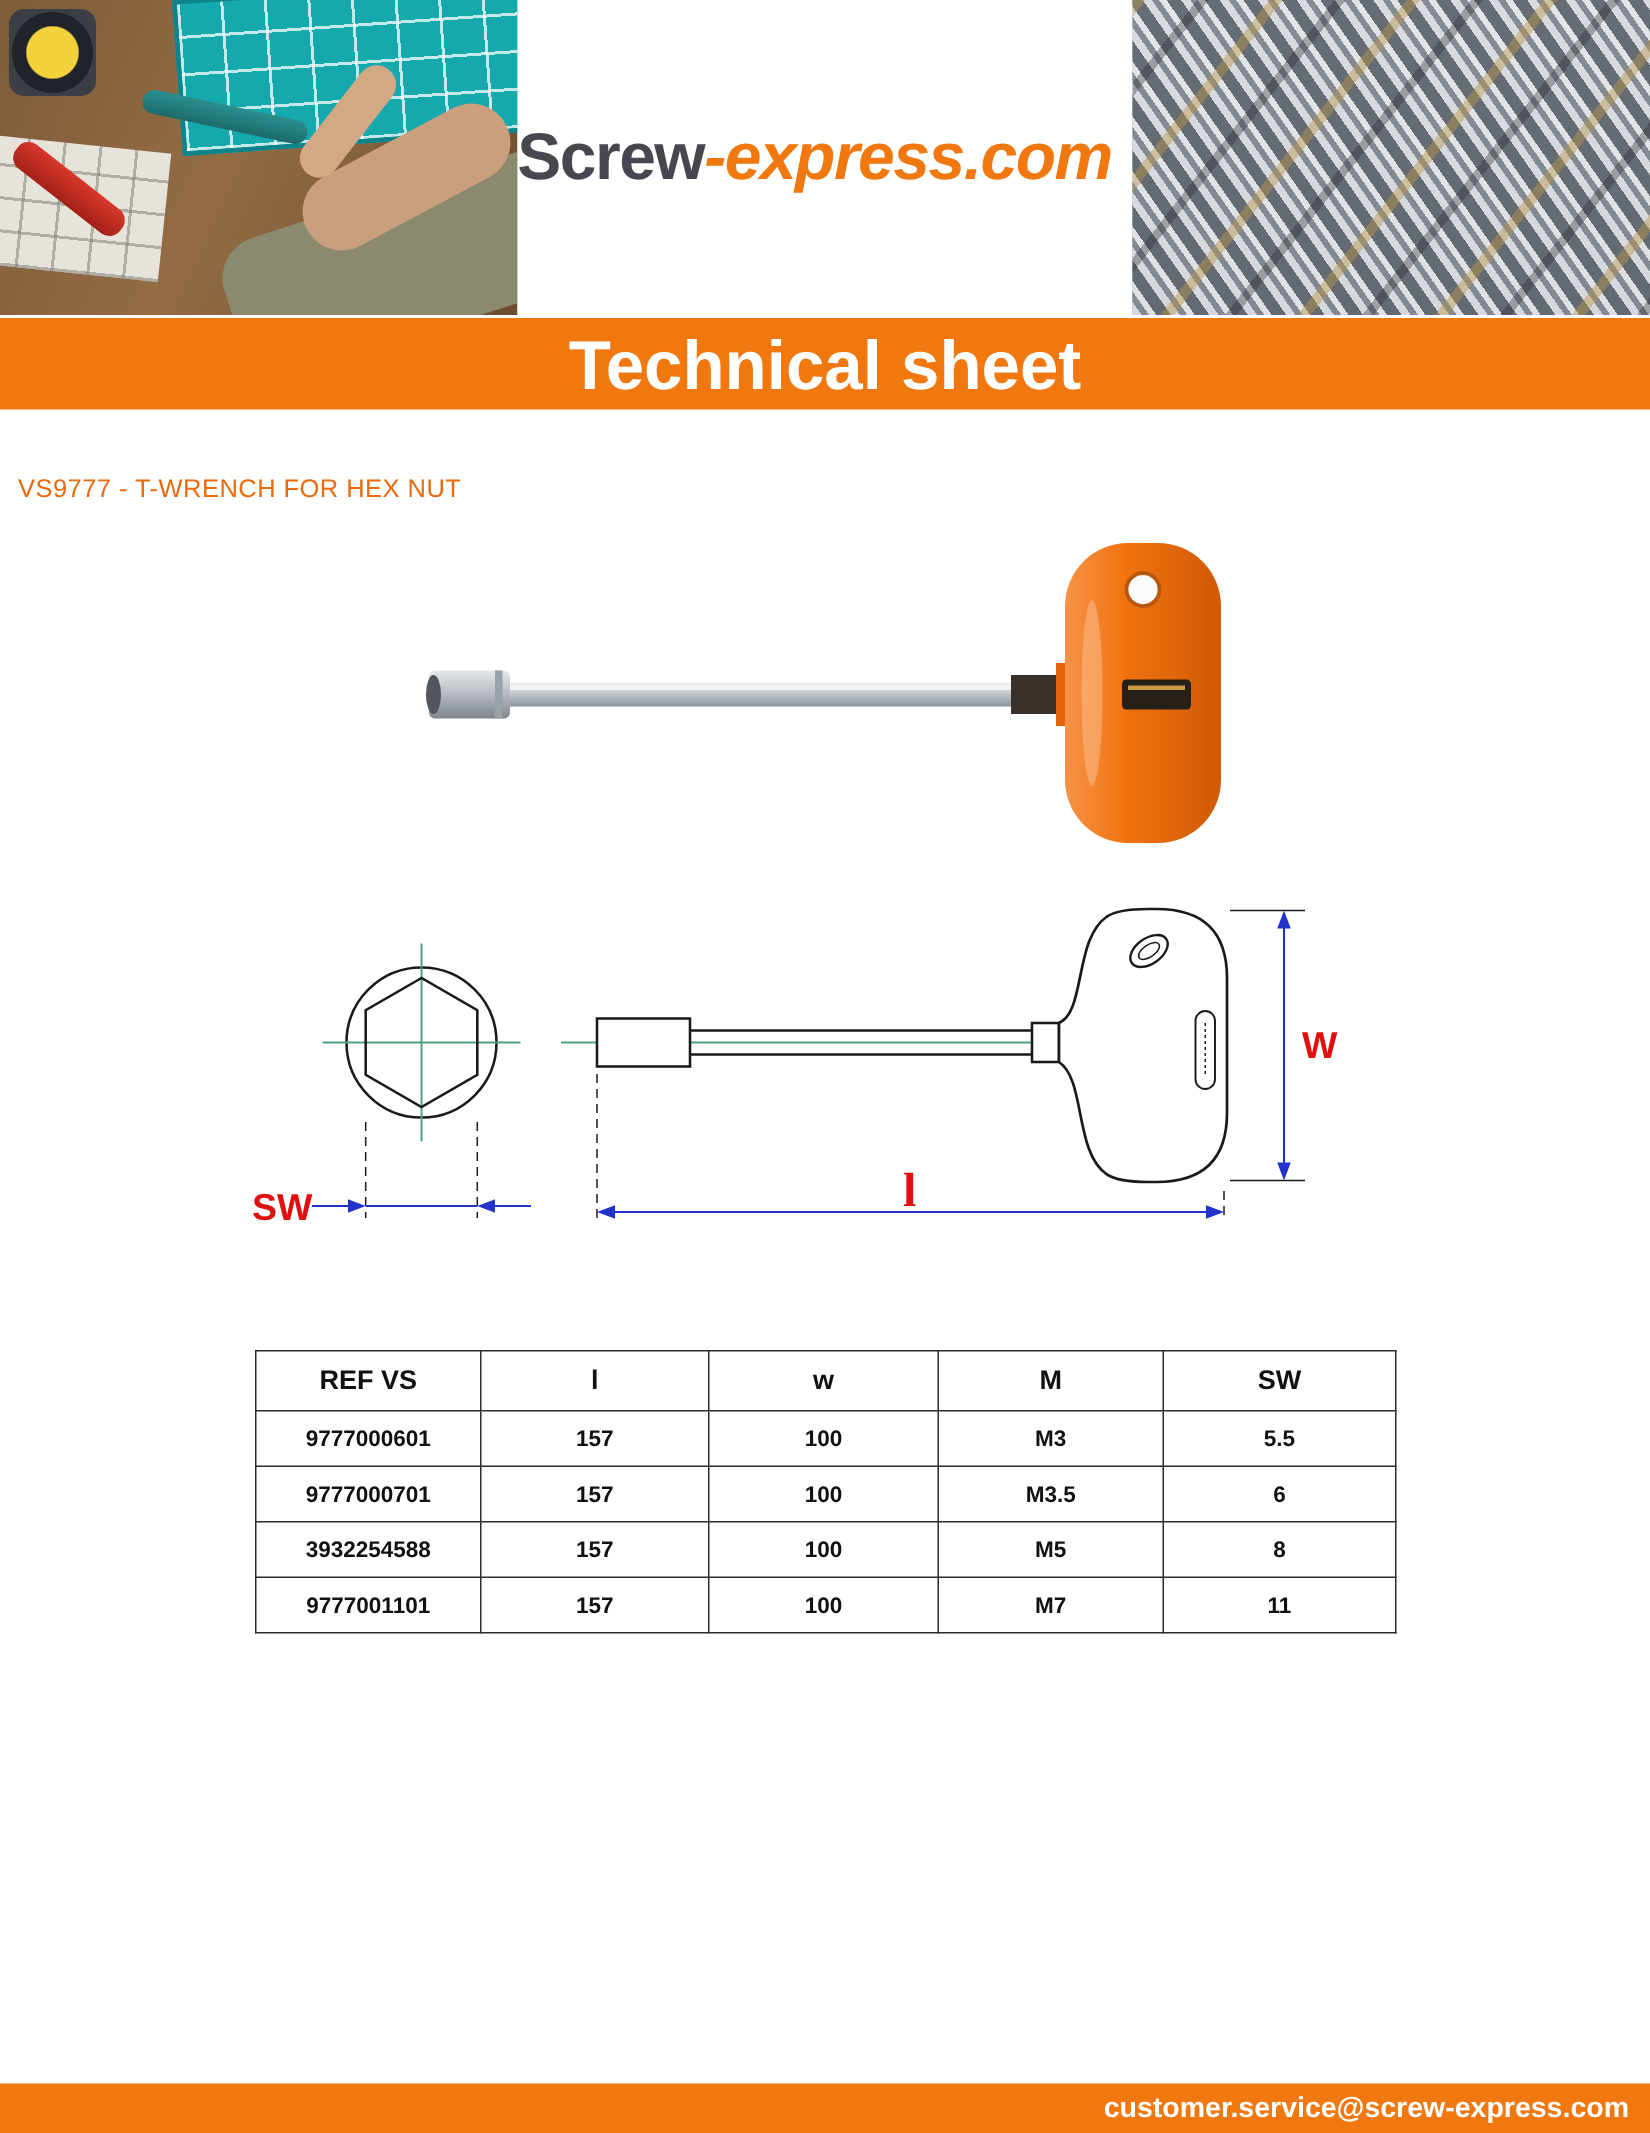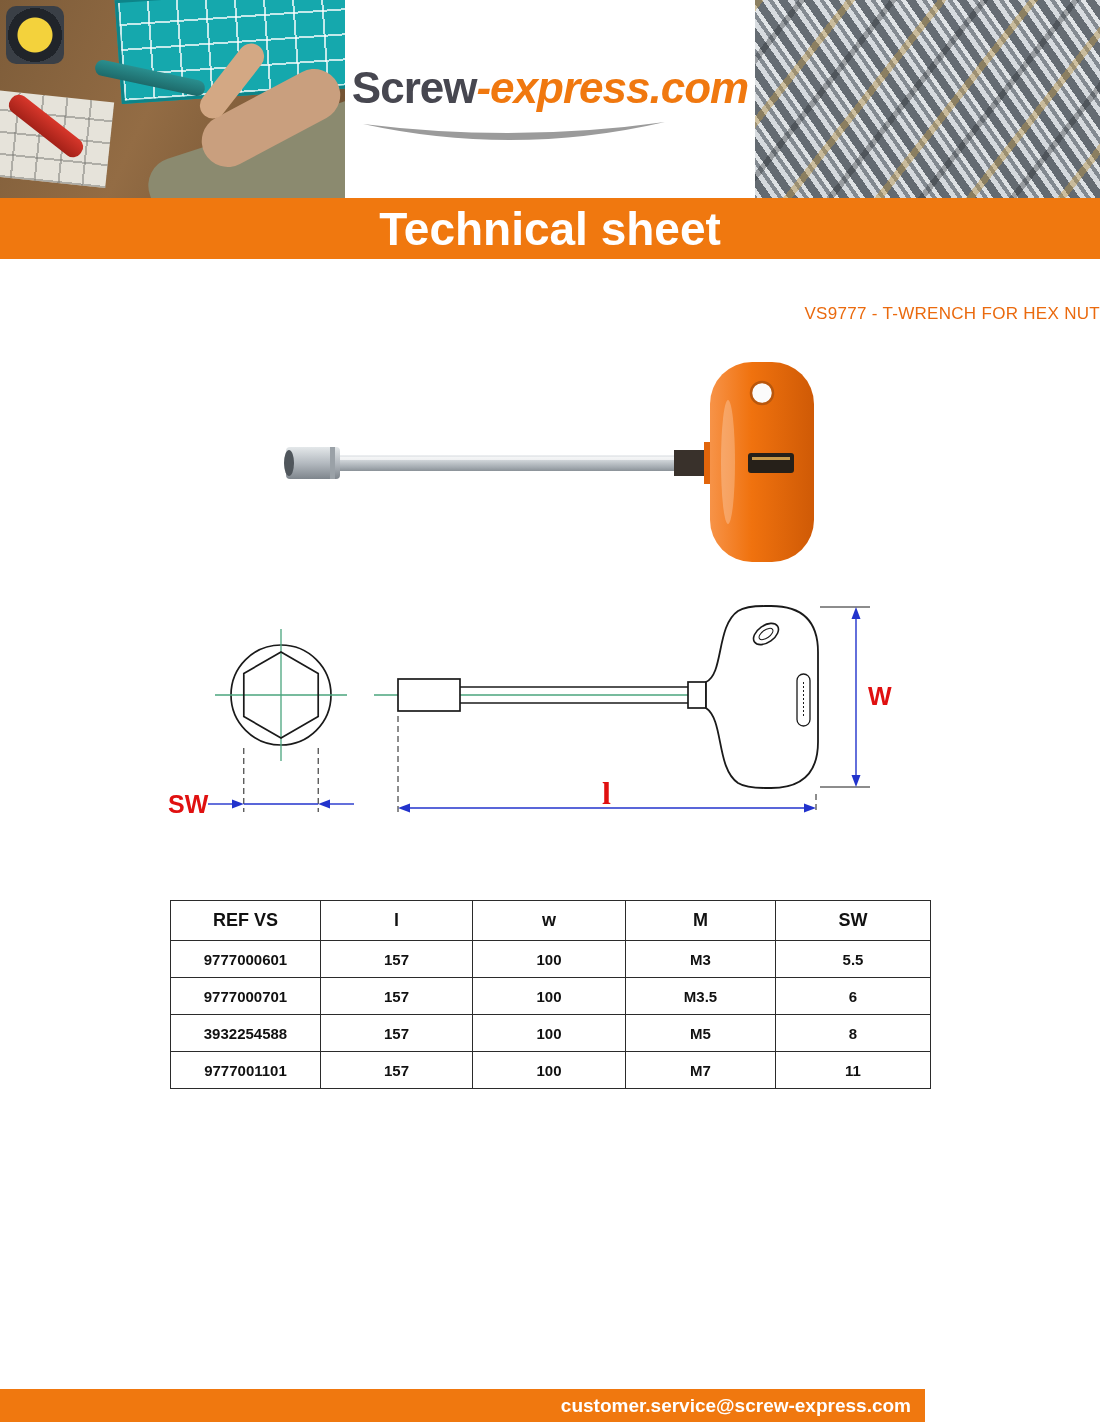--- a/index.html
+++ b/index.html
@@ -33,42 +33,42 @@
   .tape{position:absolute;left:6px;top:6px;width:58px;height:58px;border-radius:10px;
     background:radial-gradient(circle at 50% 50%, #f3d23c 0 17px, #20242a 18px 27px, #3a3f46 27px);}
   .sleeve{position:absolute;left:150px;top:128px;width:240px;height:96px;background:#8b8a6f;border-radius:28px;transform:rotate(-18deg);}
   .hand{position:absolute;left:196px;top:92px;width:150px;height:52px;background:#c99f7e;border-radius:26px;transform:rotate(-28deg);}
   .finger{position:absolute;left:188px;top:68px;width:88px;height:26px;background:#d3a884;border-radius:13px;transform:rotate(-52deg);}
   .tool-red{position:absolute;left:2px;top:116px;width:88px;height:20px;background:linear-gradient(#d8372b,#a32118);border-radius:9px;transform:rotate(38deg);}
   .pliers{position:absolute;left:94px;top:70px;width:112px;height:16px;background:linear-gradient(#2a8f8f,#1d6a6a);border-radius:8px;transform:rotate(12deg);}
 
   
   .logo-wrap{position:absolute;left:345px;top:0;width:410px;height:210px;background:#fff;
-    display:flex;flex-direction:column;align-items:center;justify-content:center;}
+    display:flex;flex-direction:row;align-items:center;justify-content:center;}
   .logo-text{white-space:nowrap;font-size:44px;font-weight:bold;letter-spacing:-1px;}
   .logo-text .p1{color:var(--logo-gray);}
   .logo-text .p2{color:var(--accent-orange);font-style:italic;}
   .swoosh{margin-top:8px;align-self:flex-start;margin-left:14px;}
 
   
-  .banner{position:absolute;left:0;top:198px;width:1100px;height:61px;background:var(--accent-orange);
+  .banner{position:absolute;left:0;top:212px;width:1100px;height:61px;background:var(--accent-orange);
     display:flex;align-items:center;justify-content:center;color:#fff;font-size:46px;font-weight:bold;}
-  .prod-title{position:absolute;left:0;top:304px;width:100%;text-align:right;color:#ea6a0e;font-size:17px;font-weight:500;letter-spacing:.3px;}
+  .prod-title{position:absolute;left:0;top:316px;width:100%;text-align:left;color:#ea6a0e;font-size:17px;font-weight:500;letter-spacing:.3px;padding-left:12px;}
 
   .prod-photo{position:absolute;left:280px;top:356px;width:540px;height:215px;}
   .tech-draw{position:absolute;left:168px;top:598px;width:724px;height:252px;}
 
   
   table.spec{position:absolute;left:170px;top:900px;width:760px;border-collapse:collapse;table-layout:fixed;border-radius:29px;}
   table.spec th, table.spec td{border:1px solid #2b2b2b;text-align:center;font-weight:bold;color:#111;}
   table.spec th{height:40px;font-size:18px;}
   table.spec td{height:37px;font-size:15px;}
 
   
-  .footer{position:absolute;left:0;bottom:0;width:925px;height:33px;background:var(--accent-orange);
+  .footer{position:absolute;left:0;bottom:0;width:1100px;height:33px;background:var(--accent-orange);
     display:flex;align-items:center;justify-content:flex-end;padding-right:14px;color:#fff;font-size:19px;font-weight:bold;}
 </style>
 </head>
 <body>
 
 <div class="page">
 
   <div class="hdr-photo left">
     <div class="organizer"></div>
     <div class="white-box"></div>

